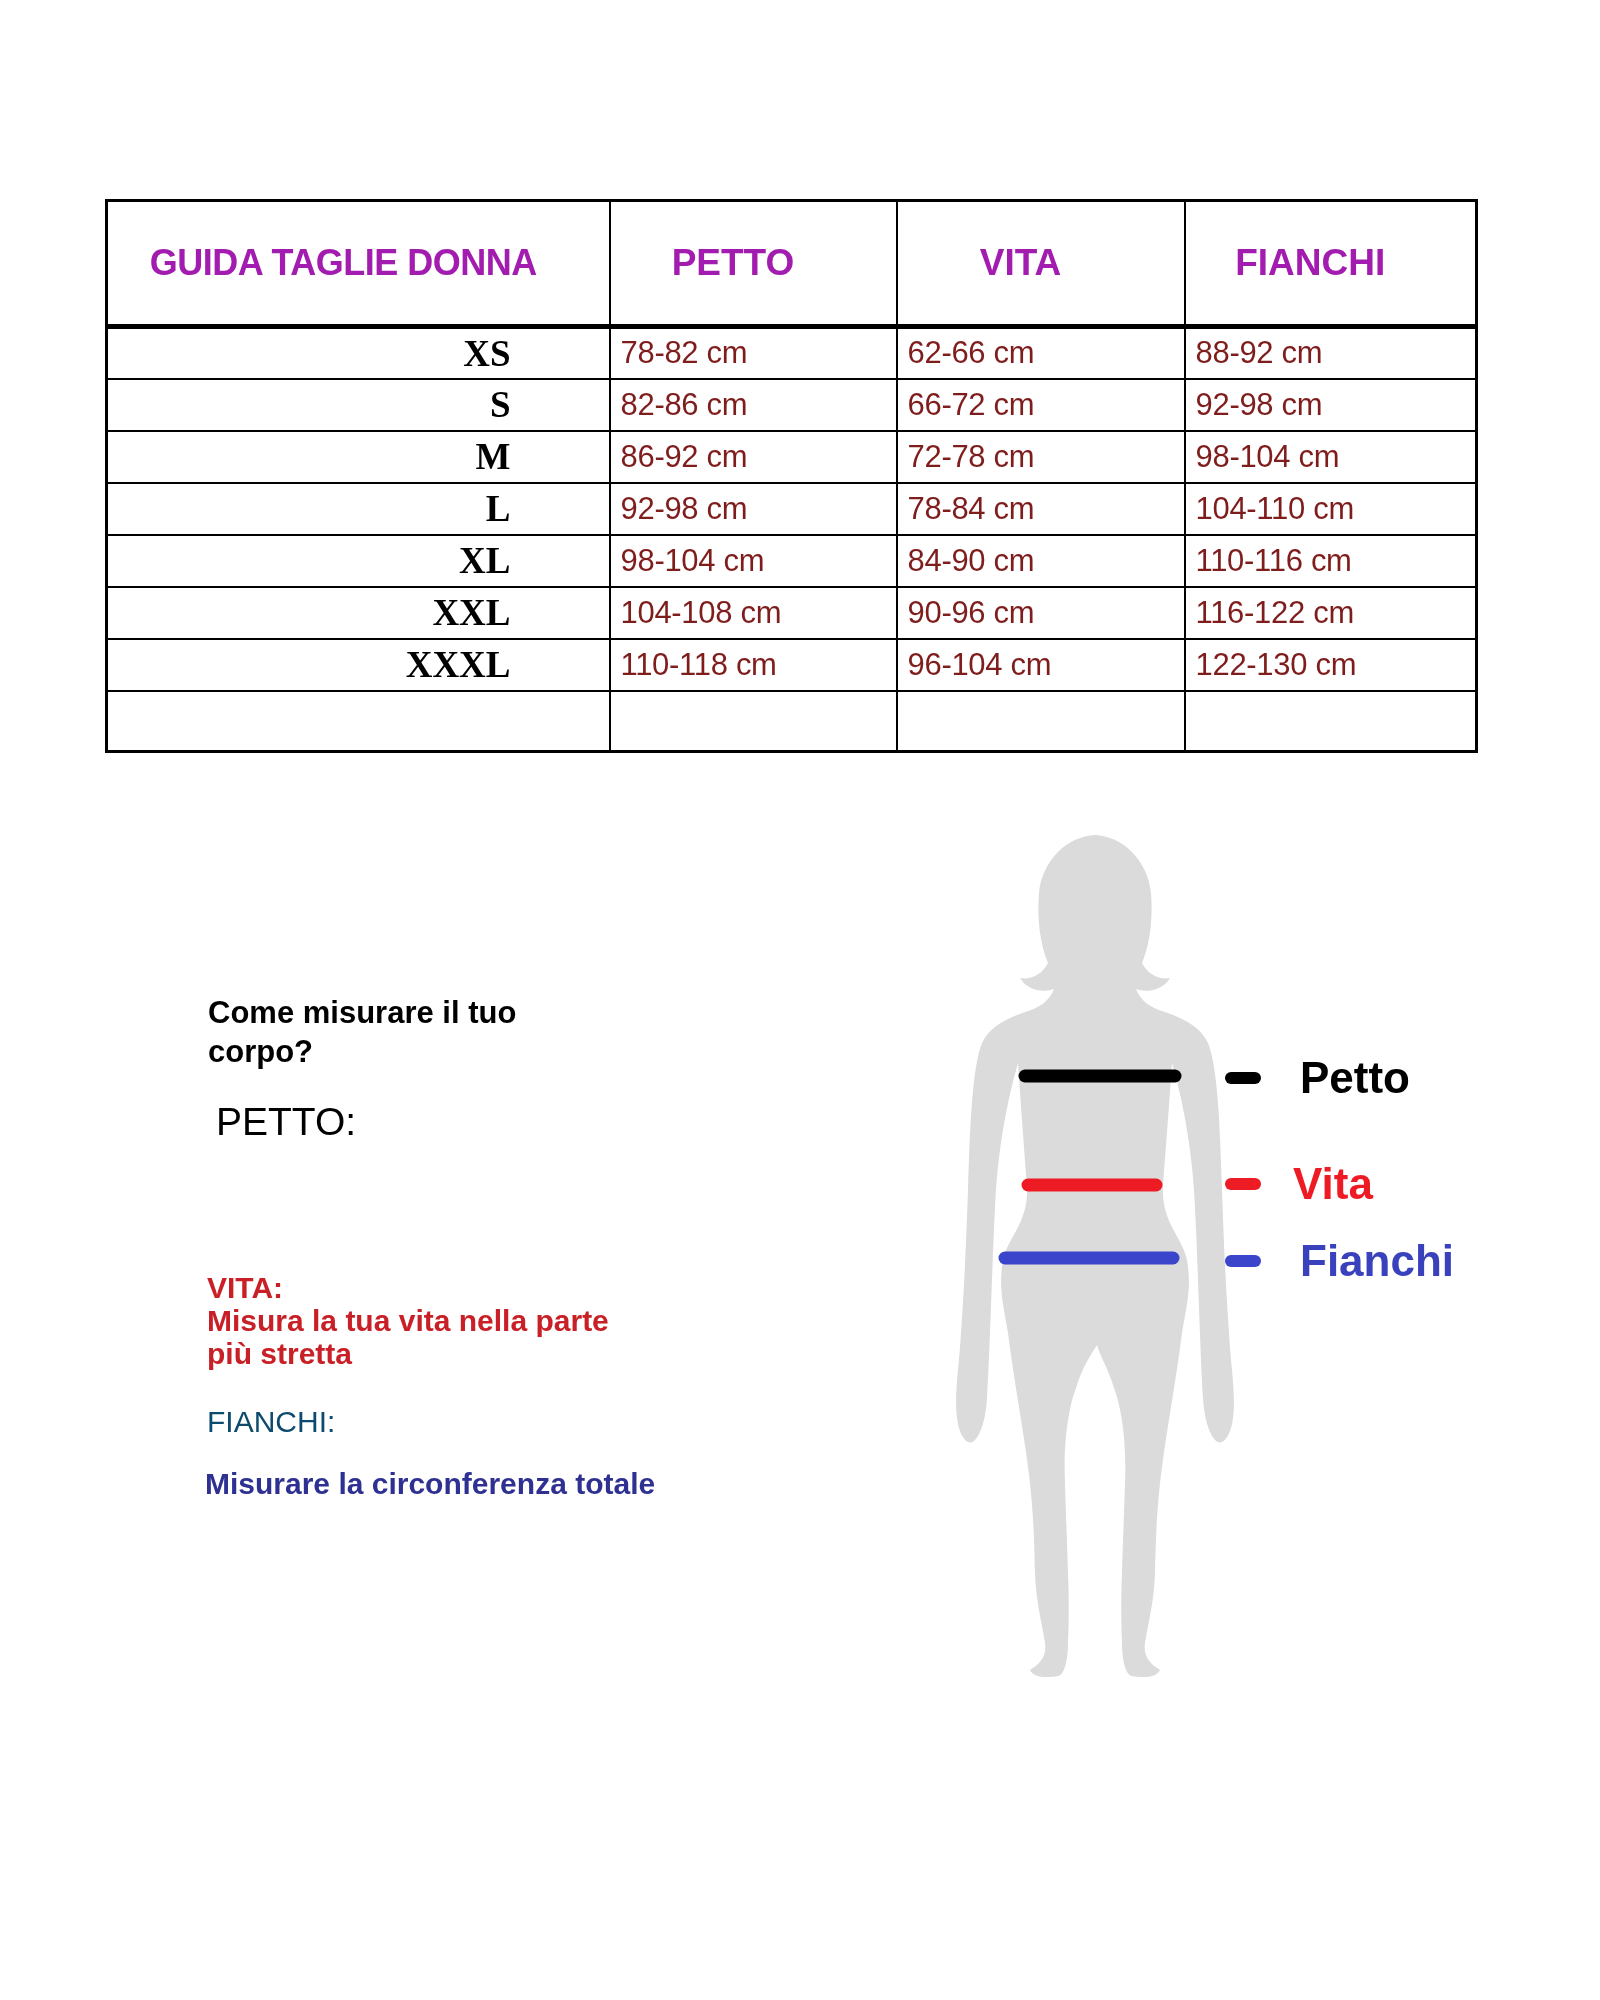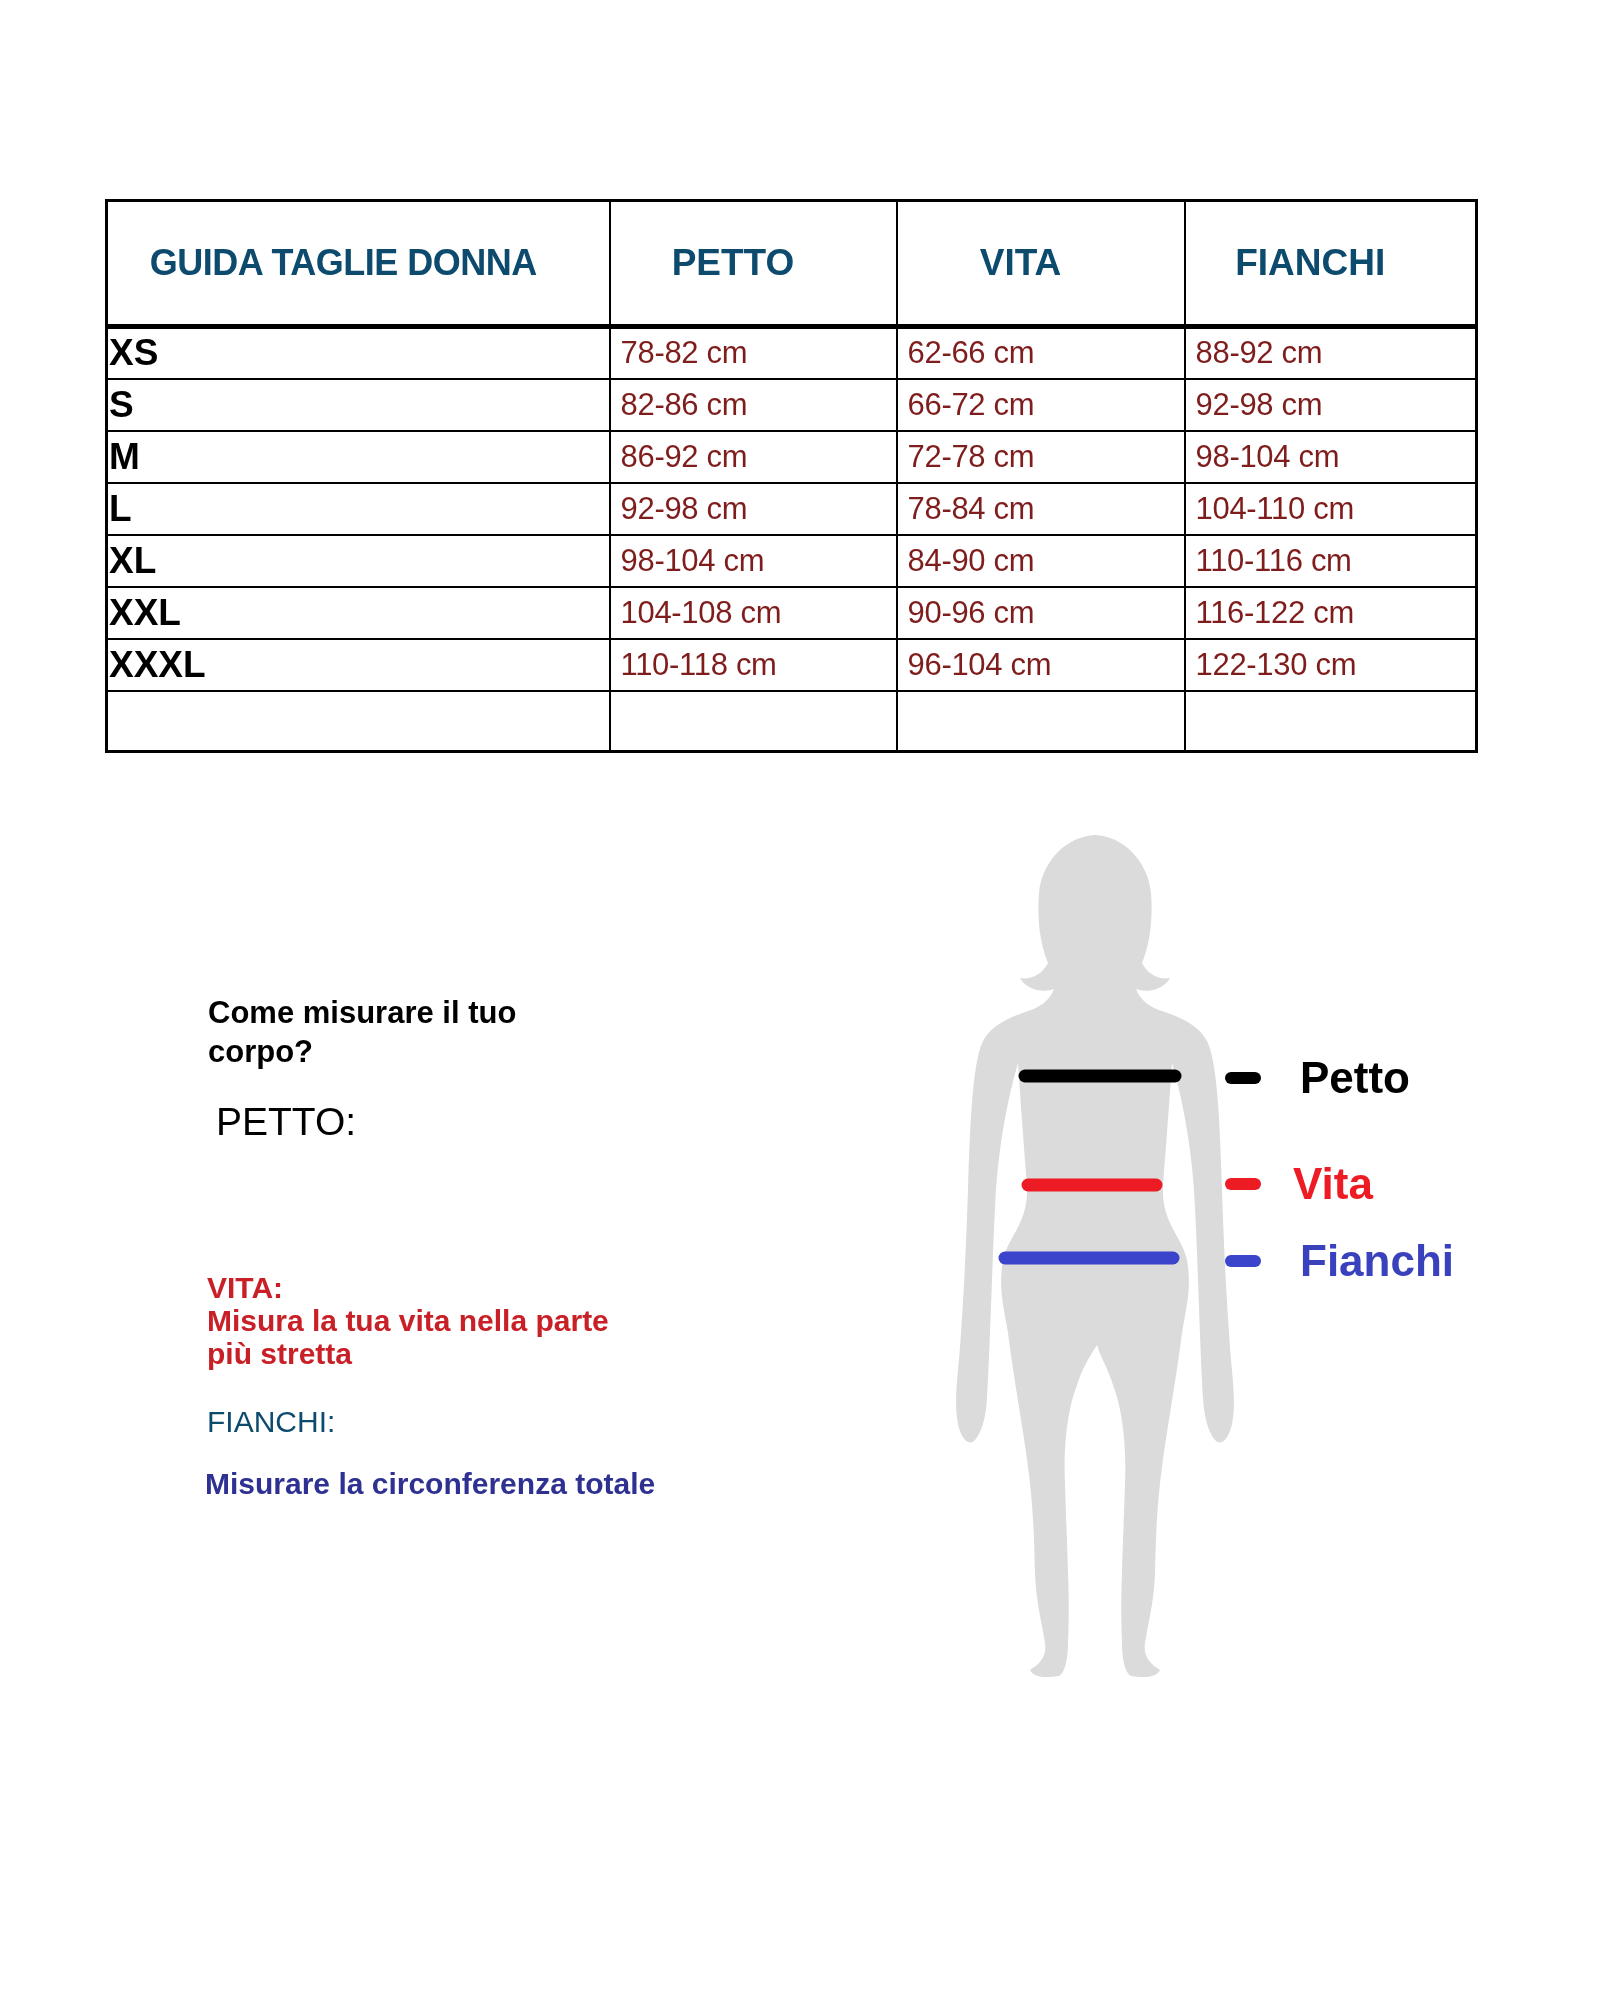--- a/index.html
+++ b/index.html
@@ -27,31 +27,32 @@
     overflow:hidden;
     white-space:nowrap;
   }
   .size-table thead tr{height:126px;}
   .size-table thead th{
     border-bottom:5px solid #000;
     font-weight:700;
     font-size:37px;
     text-align:center;
     padding:0 40px 0 0;
-    color:#0c4a6e;
+    color:#a21caf;
   }
   .size-table thead th.guida{font-size:36px;padding-right:30px;letter-spacing:-0.5px;}
   .size-table tbody tr{height:52px;}
   .size-table tbody tr.empty-row{height:61px;}
   .size-table td.size{
     font-weight:700;
     font-size:37px;
-    text-align:left;
-    padding-right:63px;
+    text-align:right;
+    padding-right:98px;
     color:#000;
+    font-family:Liberation Serif, serif;
   }
   .size-table td.val{
     font-size:31px;
     text-align:left;
     padding-left:10px;
     letter-spacing:-0.3px;
     color:#7f1d1d;
   }
 
   

